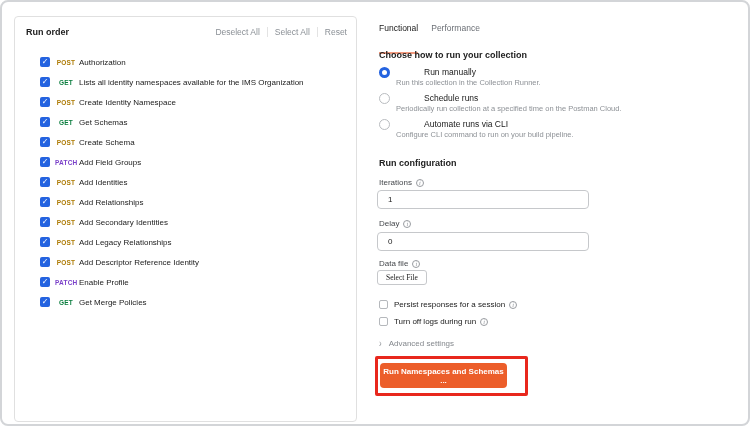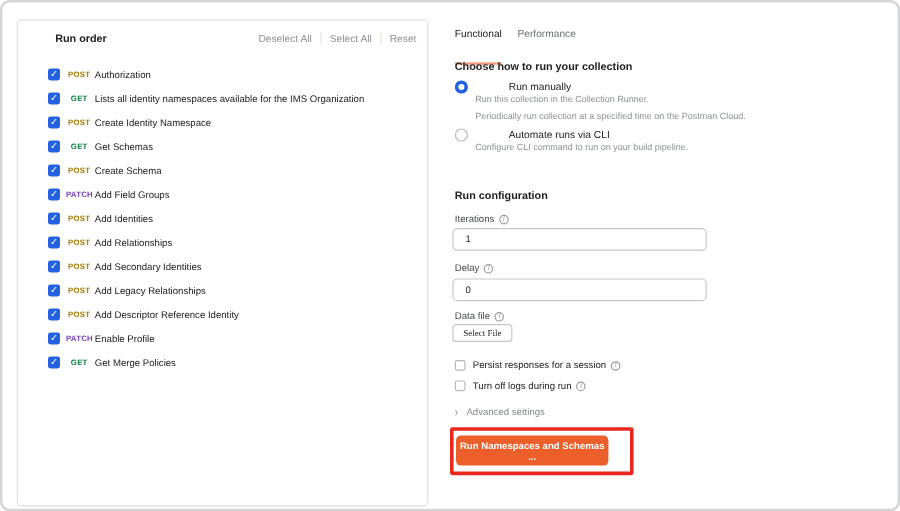--- a/index.html
+++ b/index.html
@@ -10,21 +10,21 @@
     border:2px solid #d3d5d8; border-radius:8px; overflow:hidden;
   }
 
   
   .left-card {
     position:absolute; left:12px; top:14px; width:343px; height:406px;
     background:#fff; border:1px solid #e0e0e0; border-radius:4px;
   }
   .left-header {
     position:absolute; top:8px; left:11px; right:9px;
-    display:flex; align-items:center; justify-content:space-between; height:14px;margin-left:20px;
+    display:flex; align-items:center; justify-content:space-between; height:14px;
   }
   .left-title { font-size:9px; font-weight:bold; color:#212121; }
   .left-actions { display:flex; align-items:center; gap:7px; }
   .action-link { font-size:8.5px; color:#8a8f95; cursor:pointer; }
   .action-sep { width:1px; height:10px; background:#e3e3e3; }
 
   .req-list { position:absolute; top:35px; left:25px; right:6px; }
   .req-row { height:20px; display:flex; align-items:center; }
   .cbx {
     width:10px; height:10px; border-radius:2px; flex:0 0 auto;
@@ -202,20 +202,24 @@
 
     <div class="radio-group" id="radio-group">
         <div class="opt">
           <div class="opt-row">
             <span class="radio selected"></span>
             <span class="opt-label">Run manually</span>
           </div>
           <div class="opt-desc">Run this collection in the Collection Runner.</div>
         </div>
         <div class="opt">
+          <div class="opt-row">
+            <span class="radio"></span>
+            <span class="opt-label">Schedule runs</span>
+          </div>
           <div class="opt-desc">Periodically run collection at a specified time on the Postman Cloud.</div>
         </div>
         <div class="opt">
           <div class="opt-row">
             <span class="radio"></span>
             <span class="opt-label">Automate runs via CLI</span>
           </div>
           <div class="opt-desc">Configure CLI command to run on your build pipeline.</div>
         </div>
       </div>

